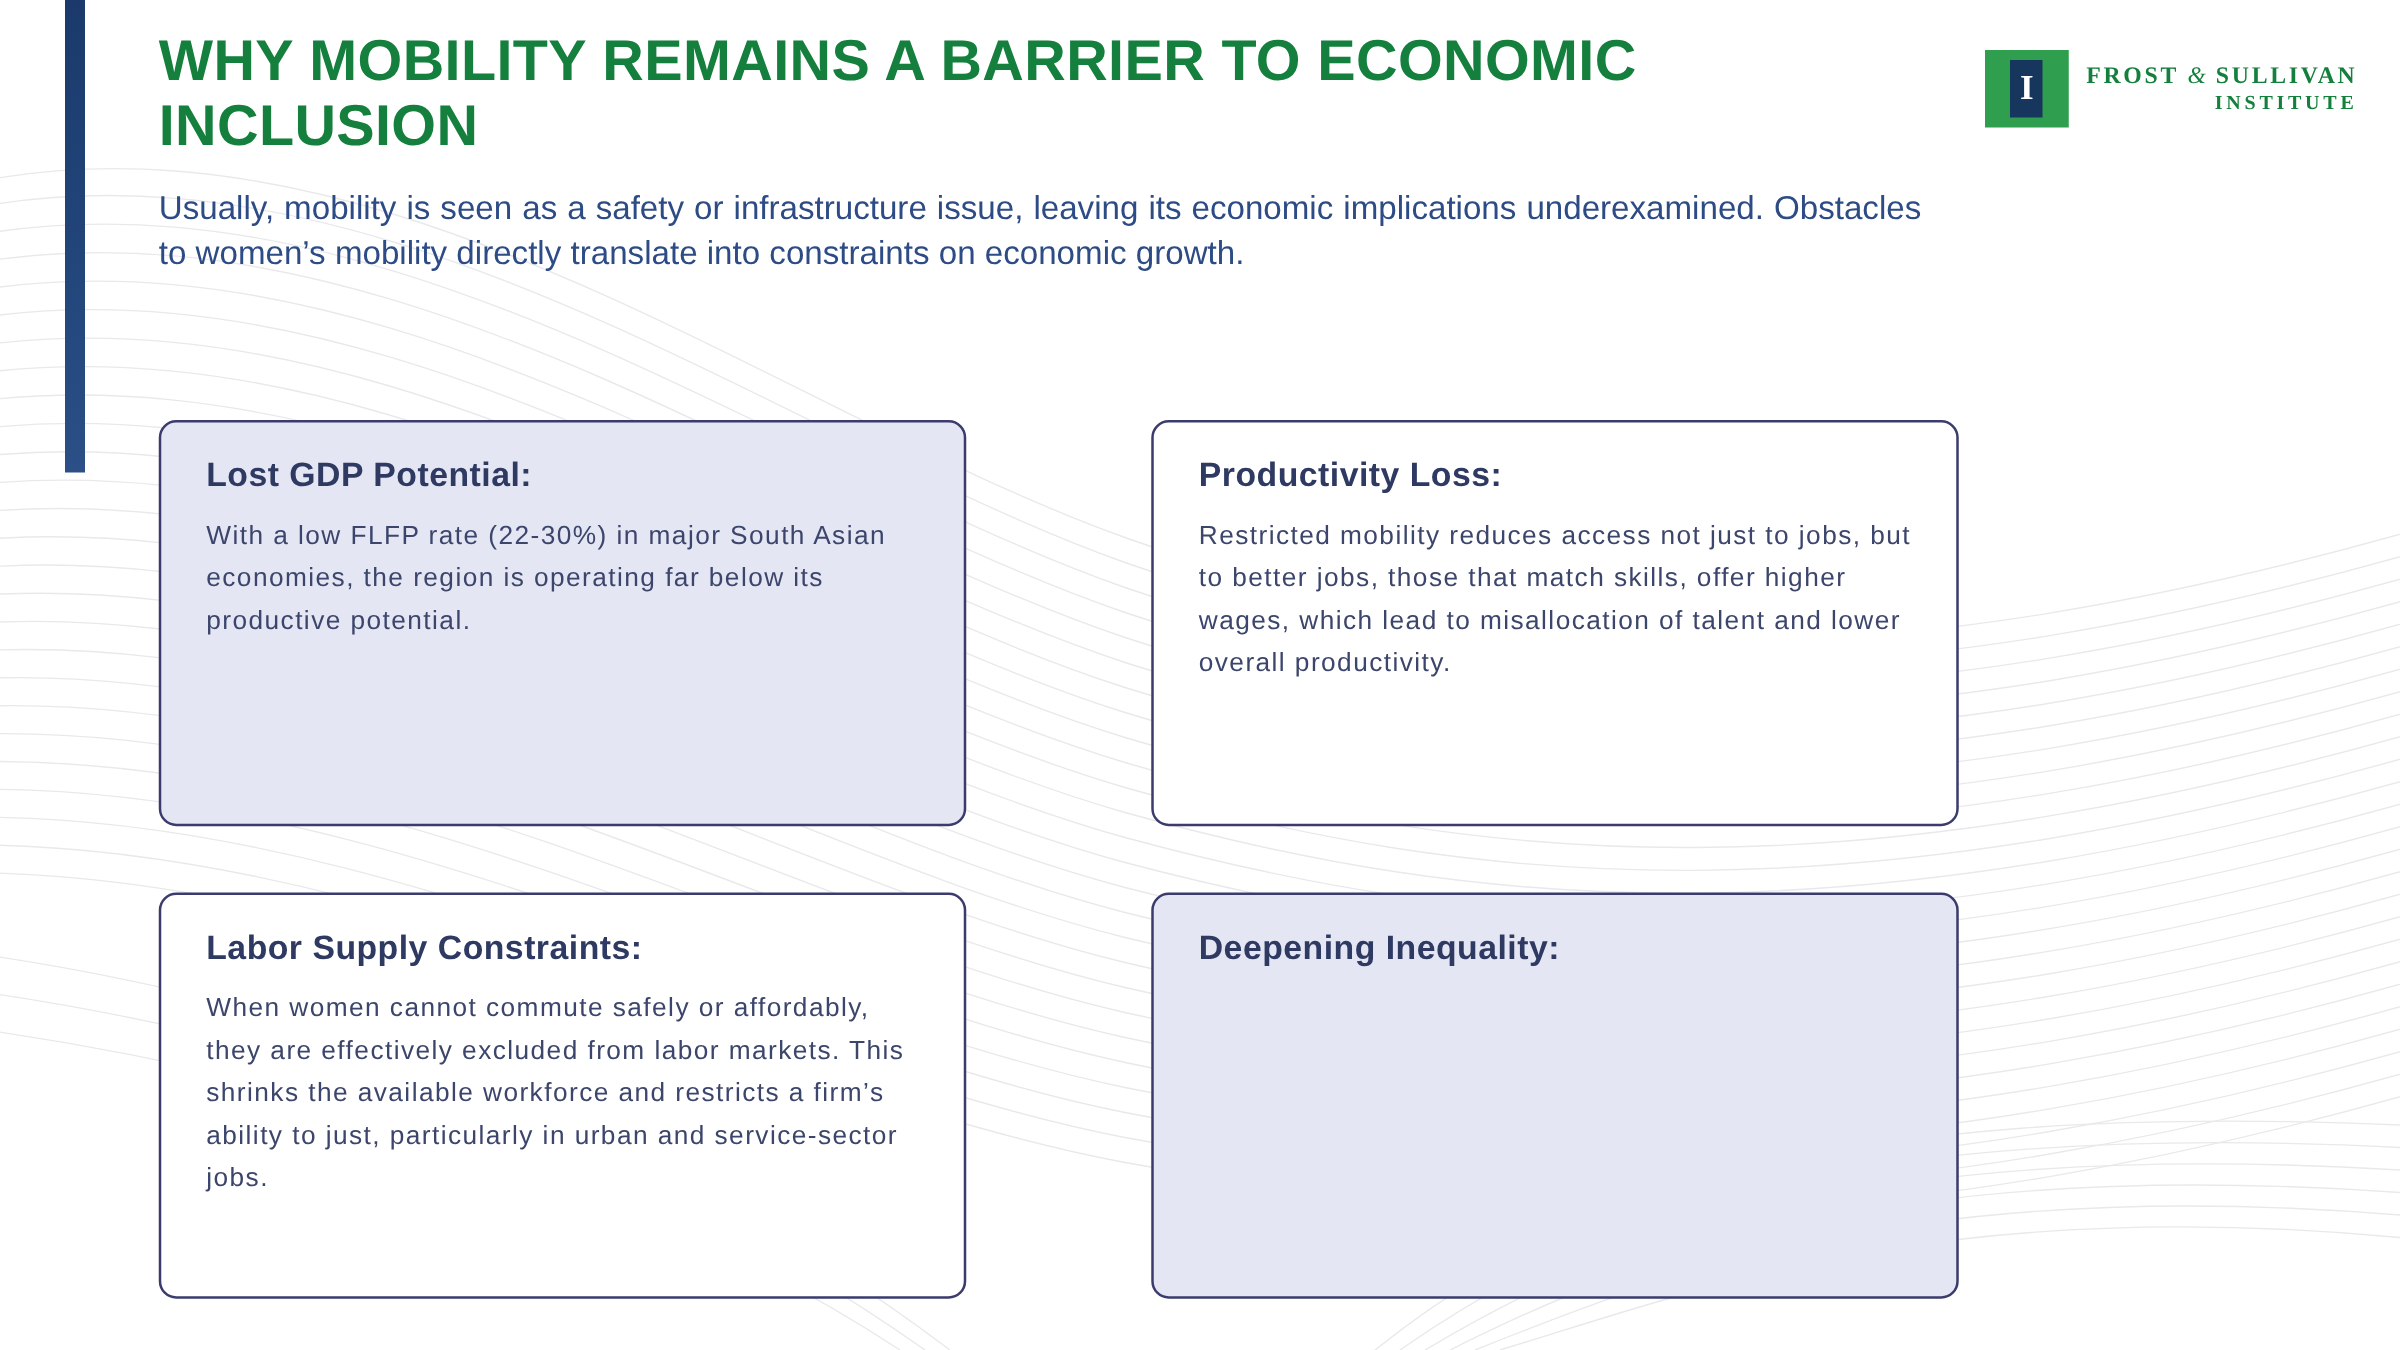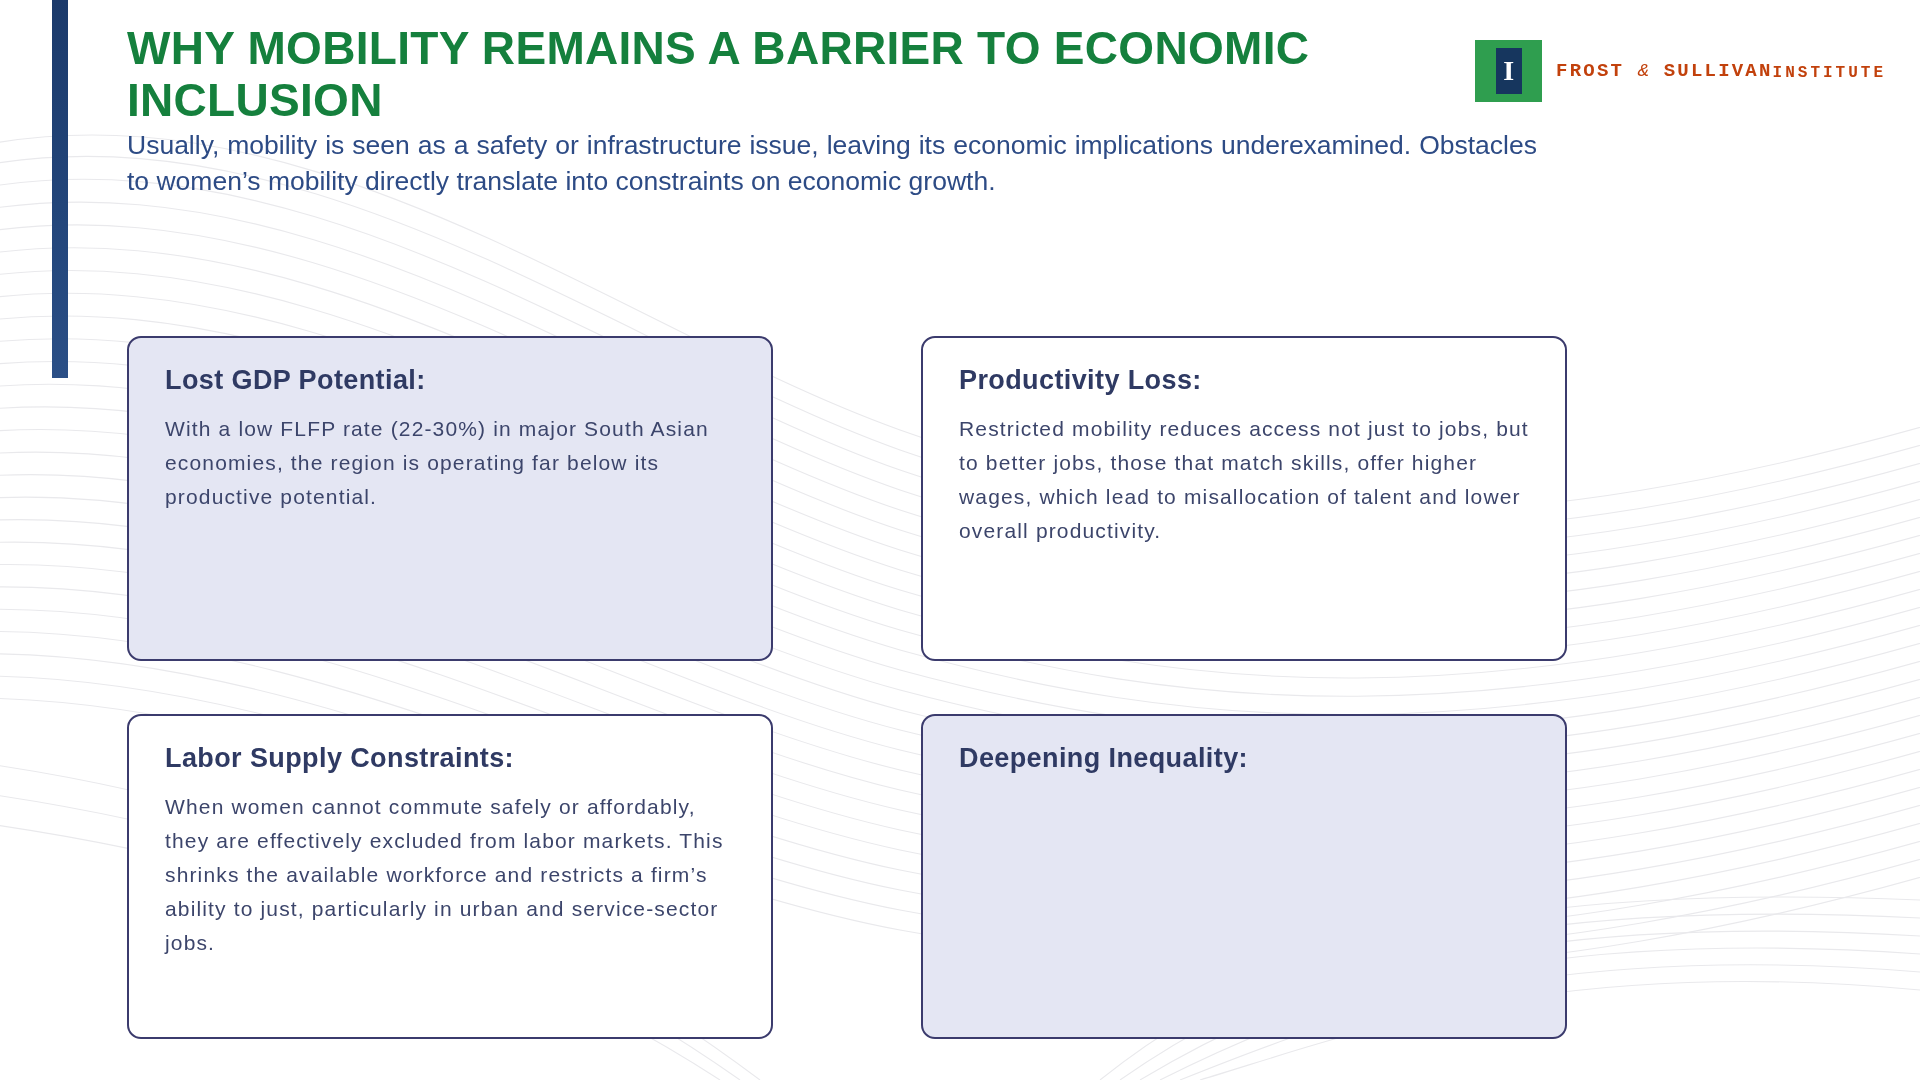--- a/index.html
+++ b/index.html
@@ -48,20 +48,21 @@
   .title {
     font-size: 46px;
     line-height: 1.14;
     font-weight: bold;
     color: #15803d;
     letter-spacing: 0.3px;
     text-transform: uppercase;
     max-width: 1210px;
   }
   .subtitle {
+    margin-top: 21px;
     font-size: 26.5px;
     line-height: 1.37;
     color: #2d4b85;
     text-align: justify;
     max-width: 1410px;
     font-weight: 400;
   }
 
   
   .logo {
@@ -90,24 +91,24 @@
     align-items: center;
     justify-content: center;
     color: #ffffff;
     font-family: "Liberation Serif", serif;
     font-weight: bold;
     font-size: 28px;
     line-height: 1;
   }
   .logo-text {
     display: flex;
-    flex-direction: row;
+    flex-direction: column;
     align-items: flex-end;
-    color: #c2410c;
-    font-family: Liberation Mono, monospace;
+    color: #15803d;
+    font-family: Liberation Serif, serif;
   }
   .logo-text .l1 {
     font-size: 19px;
     letter-spacing: 2.2px;
     font-weight: 600;
   }
   .logo-text .l1 .amp {
     font-style: italic;
     font-weight: 400;
     letter-spacing: 1px;

